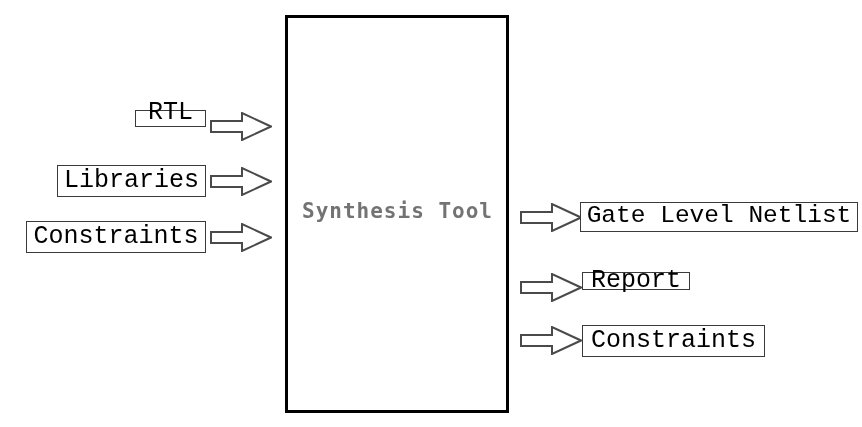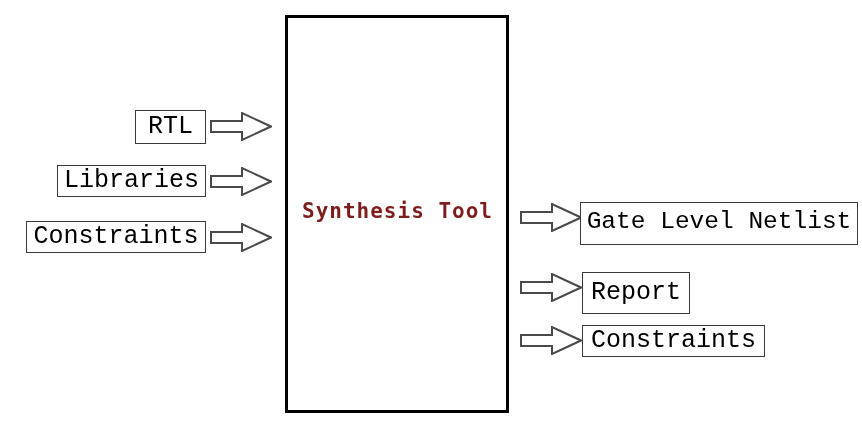--- a/index.html
+++ b/index.html
@@ -19,21 +19,21 @@
   
   .process-box {
     position: absolute;
     box-sizing: border-box;
     border: 3px solid #000000;
     background: #ffffff;
   }
   .process-label {
     position: absolute;
     white-space: nowrap;
-    color: #7f1d1d;
+    color: #737373;
     font-family: "DejaVu Sans Mono", "Liberation Mono", monospace;
     font-weight: bold;
     font-size: 21px;
     letter-spacing: 1px;
     line-height: 1;
   }
 
   
   .label-box {
     position: absolute;
@@ -68,21 +68,21 @@
   }
 </style>
 </head>
 <body>
 
 <div id="canvas">
 
   <div class="process-box" style="left: 285px; top: 15px; width: 224px; height: 398px;"></div>
   <div class="process-label" style="left: 302px; top: 201px;">Synthesis Tool</div>
 
-  <div class="label-box" style="left: 135px; top: 110px; width: 71px; height: 34px;">
+  <div class="label-box" style="left: 135px; top: 110px; width: 71px; height: 17px; align-items: flex-end;">
     <span class="label-text">RTL</span>
   </div>
   <div class="label-box" style="left: 57px; top: 165px; width: 149px; height: 32px; text-align: right;">
     <span class="label-text">Libraries</span>
   </div>
   <div class="label-box" style="left: 26px; top: 221px; width: 180px; height: 32px;">
     <span class="label-text">Constraints</span>
   </div>
 
   <svg class="block-arrow" viewBox="0 0 62 29" preserveAspectRatio="none" style="left: 210px; top: 112px; width: 62px; height: 29px;">
@@ -98,23 +98,23 @@
   <svg class="block-arrow" viewBox="0 0 62 29" preserveAspectRatio="none" style="left: 520px; top: 203px; width: 62px; height: 29px;">
     <polygon points="1,9 32,9 32,1 61,14.5 32,28 32,20 1,20"></polygon>
   </svg>
   <svg class="block-arrow" viewBox="0 0 62 29" preserveAspectRatio="none" style="left: 520px; top: 273px; width: 62px; height: 29px;">
     <polygon points="1,9 32,9 32,1 61,14.5 32,28 32,20 1,20"></polygon>
   </svg>
   <svg class="block-arrow" viewBox="0 0 62 29" preserveAspectRatio="none" style="left: 520px; top: 326px; width: 62px; height: 29px;">
     <polygon points="1,9 32,9 32,1 61,14.5 32,28 32,20 1,20"></polygon>
   </svg>
 
-  <div class="label-box" style="left: 580px; top: 202px; width: 278px; height: 43px;">
+  <div class="label-box" style="left: 580px; top: 202px; width: 278px; height: 30px;">
     <span class="label-text" style="font-size: 24.5px;">Gate Level Netlist</span>
   </div>
-  <div class="label-box" style="left: 582px; top: 272px; width: 108px; height: 42px;">
+  <div class="label-box" style="left: 582px; top: 272px; width: 108px; height: 18px;">
     <span class="label-text">Report</span>
   </div>
   <div class="label-box" style="left: 582px; top: 325px; width: 183px; height: 32px;">
     <span class="label-text">Constraints</span>
   </div>
 
 </div>
 
 </body></html>

